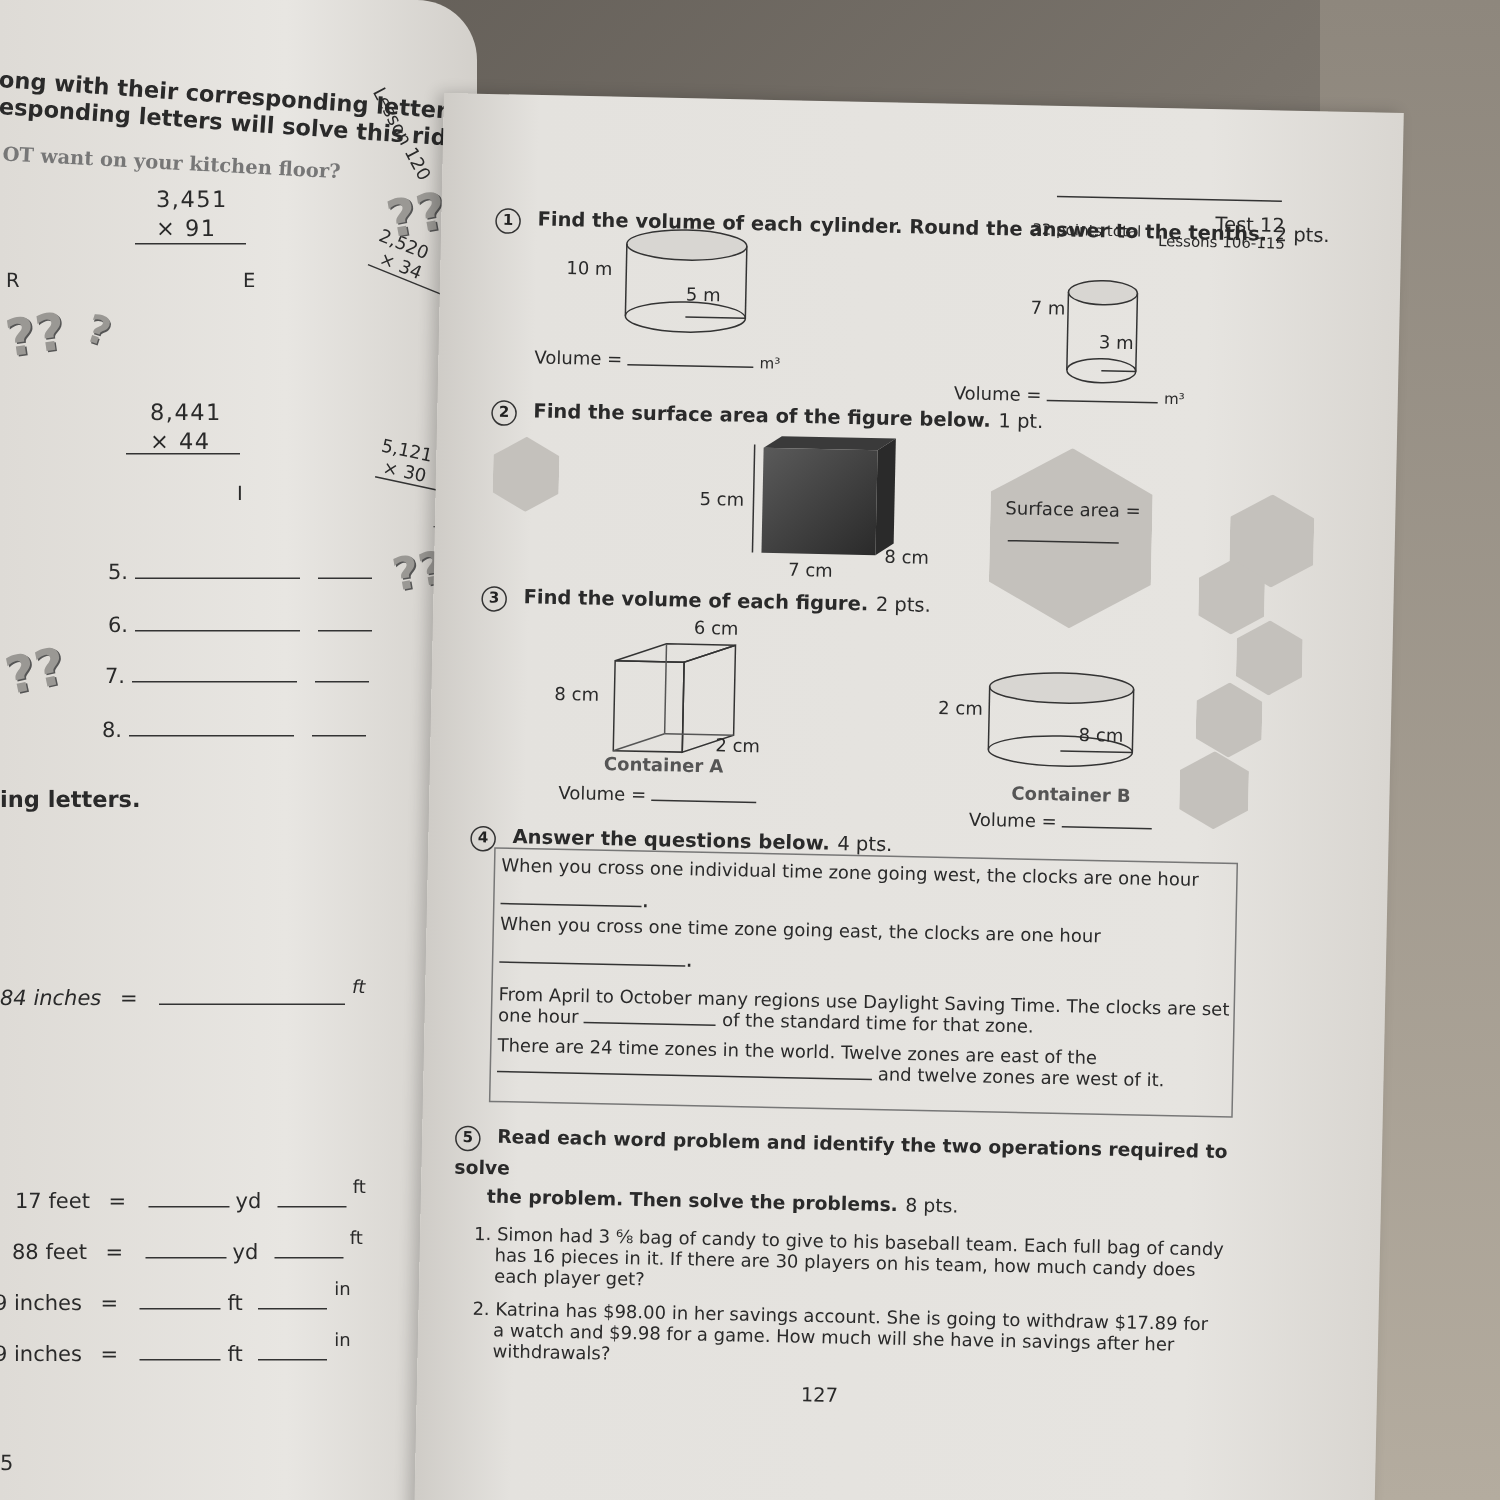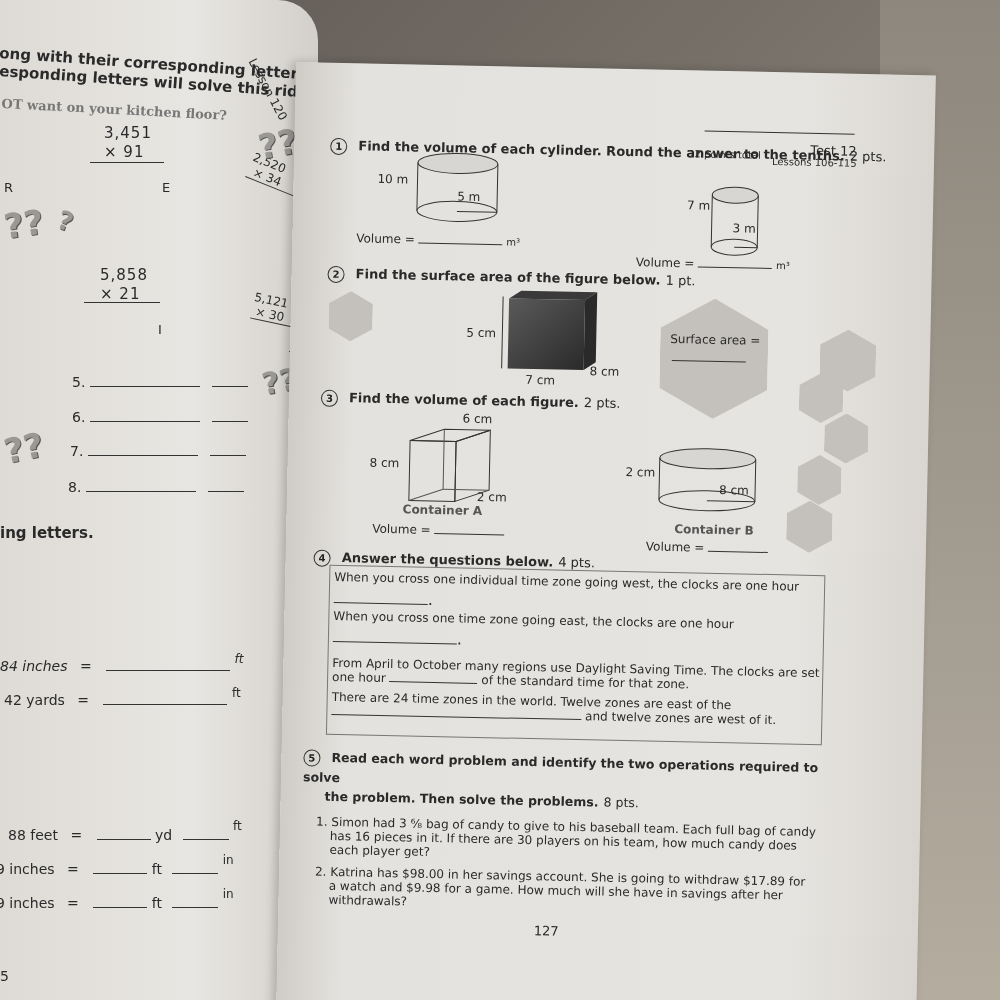--- a/index.html
+++ b/index.html
@@ -36,22 +36,22 @@
   <div class="abs t" style="left:4px;top:180px;font-size:13px;">R</div>
   <div class="abs t" style="left:162px;top:180px;font-size:13px;">E</div>
 
   <div class="abs" style="left:256px;top:150px;transform:rotate(22deg);transform-origin:0 0;">
     <div class="t" style="font-size:12px;">2,520</div>
     <div class="t" style="font-size:12px;padding-left:6px;">× 34</div>
     <div style="width:52px;border-top:1.5px solid #333;"></div>
   </div>
   <div class="abs t" style="left:292px;top:222px;font-size:9px;">E</div>
 
-  <div class="abs t" style="left:100px;top:266px;font-size:15px;letter-spacing:1px;">5,858</div>
-  <div class="abs t" style="left:100px;top:285px;font-size:15px;letter-spacing:1px;">× 21</div>
+  <div class="abs t" style="left:100px;top:266px;font-size:15px;letter-spacing:1px;">8,441</div>
+  <div class="abs t" style="left:100px;top:285px;font-size:15px;letter-spacing:1px;">× 44</div>
   <div class="abs" style="left:84px;top:302px;width:76px;border-top:1.5px solid #333;"></div>
   <div class="abs t" style="left:158px;top:322px;font-size:13px;">I</div>
 
   <div class="abs" style="left:256px;top:290px;transform:rotate(12deg);transform-origin:0 0;">
     <div class="t" style="font-size:12px;">5,121</div>
     <div class="t" style="font-size:12px;padding-left:4px;">× 30</div>
     <div style="width:46px;border-top:1.5px solid #333;"></div>
   </div>
   <div class="abs t" style="left:289px;top:350px;font-size:9px;">T</div>
 
@@ -84,25 +84,27 @@
 
   <div class="abs t bold" style="left:0;top:524px;font-size:15px;">ing letters.</div>
 
 
   <div class="abs t" style="left:0;top:658px;font-size:14px;width:260px;font-style:italic;">
     <span>84 inches</span>
     <span style="margin-left:8px;">=</span>
     <span class="blank" style="width:124px;margin-left:10px;"></span>
     <span style="font-size:12px;position:relative;top:-8px;">ft</span>
   </div>
-  <div class="abs t" style="left:4px;top:692px;font-size:14px;width:260px;">
-    <span>42 yards</span>
-    <span style="margin-left:8px;">=</span>
-    <span class="blank" style="width:124px;margin-left:10px;"></span>
-    <span style="font-size:12px;position:relative;top:-8px;">ft</span>
+  <div class="abs t" style="left:10px;top:793px;font-size:14px;width:280px;">
+    <span>17 feet</span>
+    <span style="margin-left:8px;">=</span>
+    <span class="blank" style="width:54px;margin-left:10px;"></span>
+    <span>yd</span>
+    <span class="blank" style="width:46px;margin-left:6px;"></span>
+    <span style="font-size:12px;position:relative;top:-10px;">ft</span>
   </div>
   <div class="abs t" style="left:8px;top:827px;font-size:14px;width:280px;">
     <span>88 feet</span>
     <span style="margin-left:8px;">=</span>
     <span class="blank" style="width:54px;margin-left:10px;"></span>
     <span>yd</span>
     <span class="blank" style="width:46px;margin-left:6px;"></span>
     <span style="font-size:12px;position:relative;top:-10px;">ft</span>
   </div>
   <div class="abs t" style="left:-4px;top:861px;font-size:14px;width:280px;">

